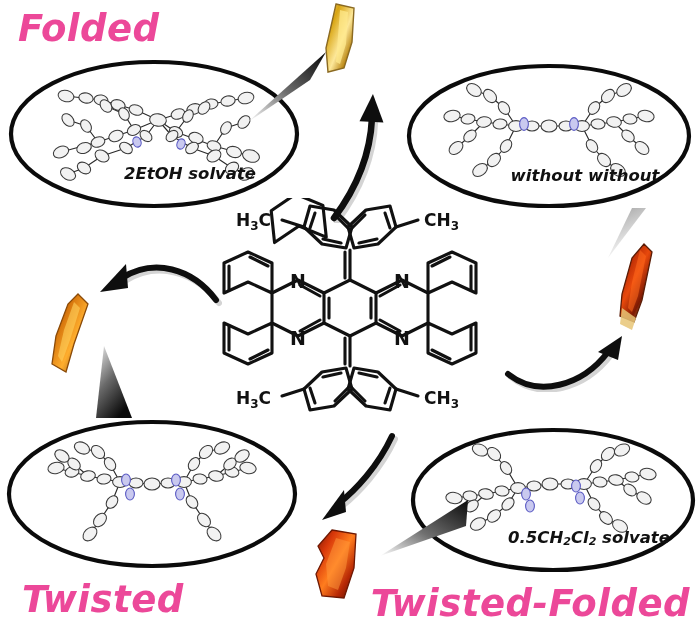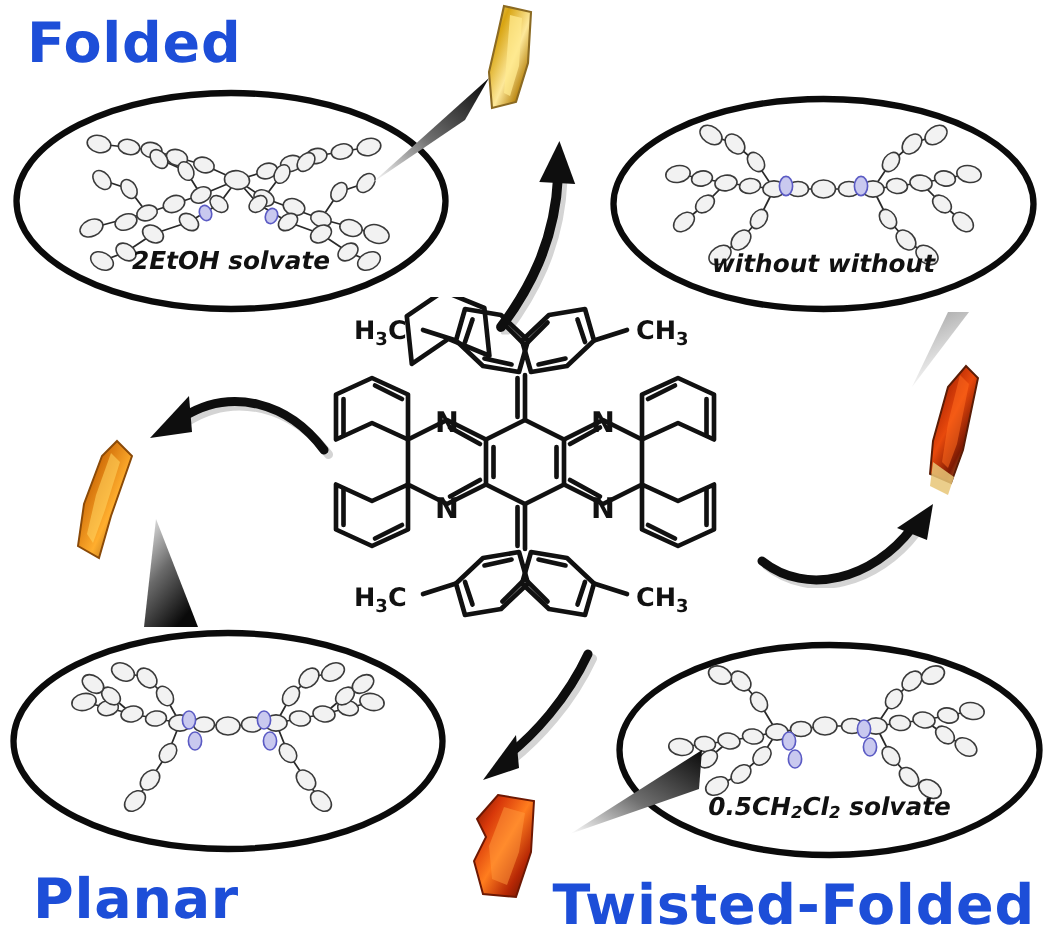--- a/index.html
+++ b/index.html
@@ -3,58 +3,59 @@
 <meta charset="utf-8">
 <style>
   html,body{margin:0;padding:0;background:#ffffff;}
   body{width:700px;height:630px;overflow:hidden;
        font-family:"DejaVu Sans", sans-serif;}
   #stage{position:relative;width:700px;height:630px;background:#fff;}
 
   .corner-title{
     position:absolute;
     font-family:"DejaVu Sans", sans-serif;
-    font-weight:700;
-    font-size:37px;color:#1d4ed8;
+    font-weight:700;font-style:italic;
+    font-size:37px;color:#ec4899;
     letter-spacing:.5px;white-space:nowrap;
     line-height:1;
   }
   #title-folded{left:18px;top:10px;}
   #title-twisted{right:14px;top:10px;}
   #title-planar{left:22px;bottom:12px;}
   #title-twisted-folded{right:10px;bottom:8px;text-align:center;}
 
   .ellipse-card{position:absolute;}
   .ellipse-card svg{display:block;overflow:visible;}
 
   .caption{
     position:absolute;
     font-family:"DejaVu Sans", sans-serif;
     font-weight:600;font-style:italic;
     font-size:16.5px;color:#111;
     white-space:nowrap;
     text-align:center;
     transform:translateX(-50%);
+    margin-left:36px;
   }
   .caption sub{font-size:11px;vertical-align:-0.22em;font-style:italic;}
 
   .crystal{position:absolute;}
   .molecule{position:absolute;left:196px;top:198px;width:308px;height:235px;}
   .arrow{position:absolute;}
   .cone{position:absolute;}
 </style>
 </head>
 <body>
 
 <div id="stage">
 
   <div class="corner-title" id="title-folded">Folded</div>
 
 
-  <div class="corner-title" id="title-planar">Planar</div>
+  <div class="corner-title" id="title-planar">Twisted</div>
 
   <div class="corner-title" id="title-twisted-folded">Twisted-Folded</div>
 
   <div class="ellipse-card" style="left:6px;top:56px;">
     <svg width="296" height="160" viewBox="0 0 296 160">
       <ellipse cx="148" cy="78" rx="143" ry="72" fill="#ffffff" stroke="#0b0b0b" stroke-width="4.2"></ellipse>
 
       <g stroke="#2a2a2a" stroke-width="1.15" fill="none">
         <g>
           <path d="M55 96 L92 86 L128 74 L152 64"></path>

